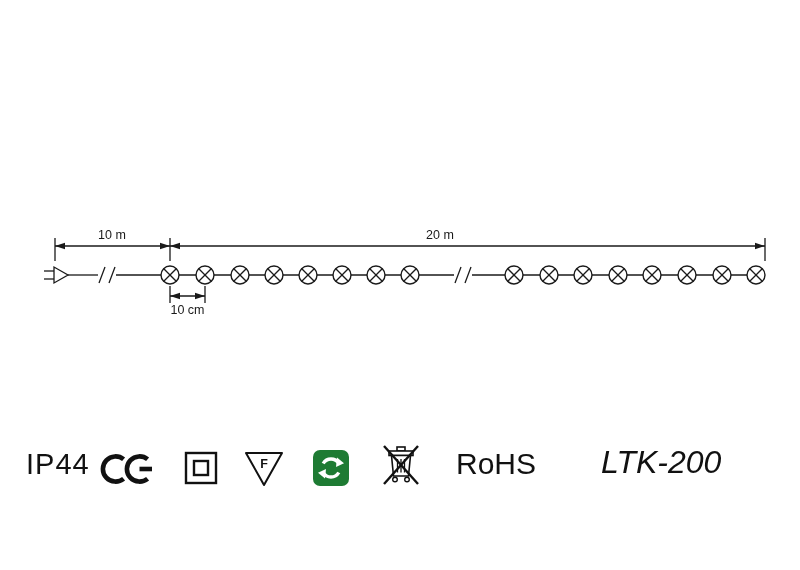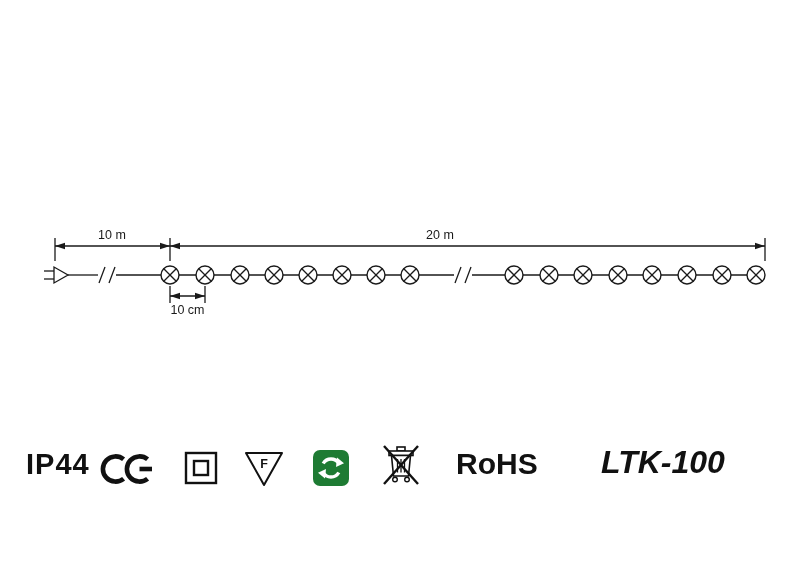--- a/index.html
+++ b/index.html
@@ -2,21 +2,21 @@
 <html><head>
 <meta charset="utf-8">
 <style>
   html,body{margin:0;padding:0}
   body{
     width:800px;height:570px;background:#ffffff;position:relative;overflow:hidden;
     font-family:"Liberation Sans",sans-serif;color:#1a1a1a;
   }
   #chain-svg{position:absolute;left:0;top:0;display:block}
   .fi{position:absolute;display:block}
-  .txt{position:absolute;font-weight:bold;white-space:nowrap;color:#111}
+  .txt{position:absolute;font-weight:normal;white-space:nowrap;color:#111}
   #ip{left:26px;top:448px;font-size:29px;letter-spacing:1px}
   #ce{left:100px;top:452px}
   #sq{left:184px;top:451px}
   #tri{left:242px;top:450px}
   #rec{left:313px;top:450px}
   #bin{left:381px;top:442px}
   #rohs{left:456px;top:447px;font-size:30px}
   #model{left:601px;top:444px;font-size:32px;font-style:italic}
 </style>
 </head>
@@ -171,13 +171,13 @@
   <line x1="16.5" y1="17" x2="16.5" y2="30.5" stroke="#111" stroke-width="1.3"></line>
   <line x1="20" y1="17" x2="20" y2="30.5" stroke="#111" stroke-width="1.3"></line>
   <line x1="23.5" y1="17" x2="23.5" y2="30.5" stroke="#111" stroke-width="1.3"></line>
   <circle cx="14" cy="37.5" r="2.3" fill="none" stroke="#111" stroke-width="1.4"></circle>
   <circle cx="26" cy="37.5" r="2.3" fill="none" stroke="#111" stroke-width="1.4"></circle>
   <line x1="3" y1="4" x2="37" y2="42" stroke="#111" stroke-width="2.4"></line>
   <line x1="37" y1="4" x2="3" y2="42" stroke="#111" stroke-width="2.4"></line>
 </svg>
 
 <span id="rohs" class="txt">RoHS</span>
-<span id="model" class="txt">LTK-100</span>
+<span id="model" class="txt">LTK-200</span>
 
 </body></html>

